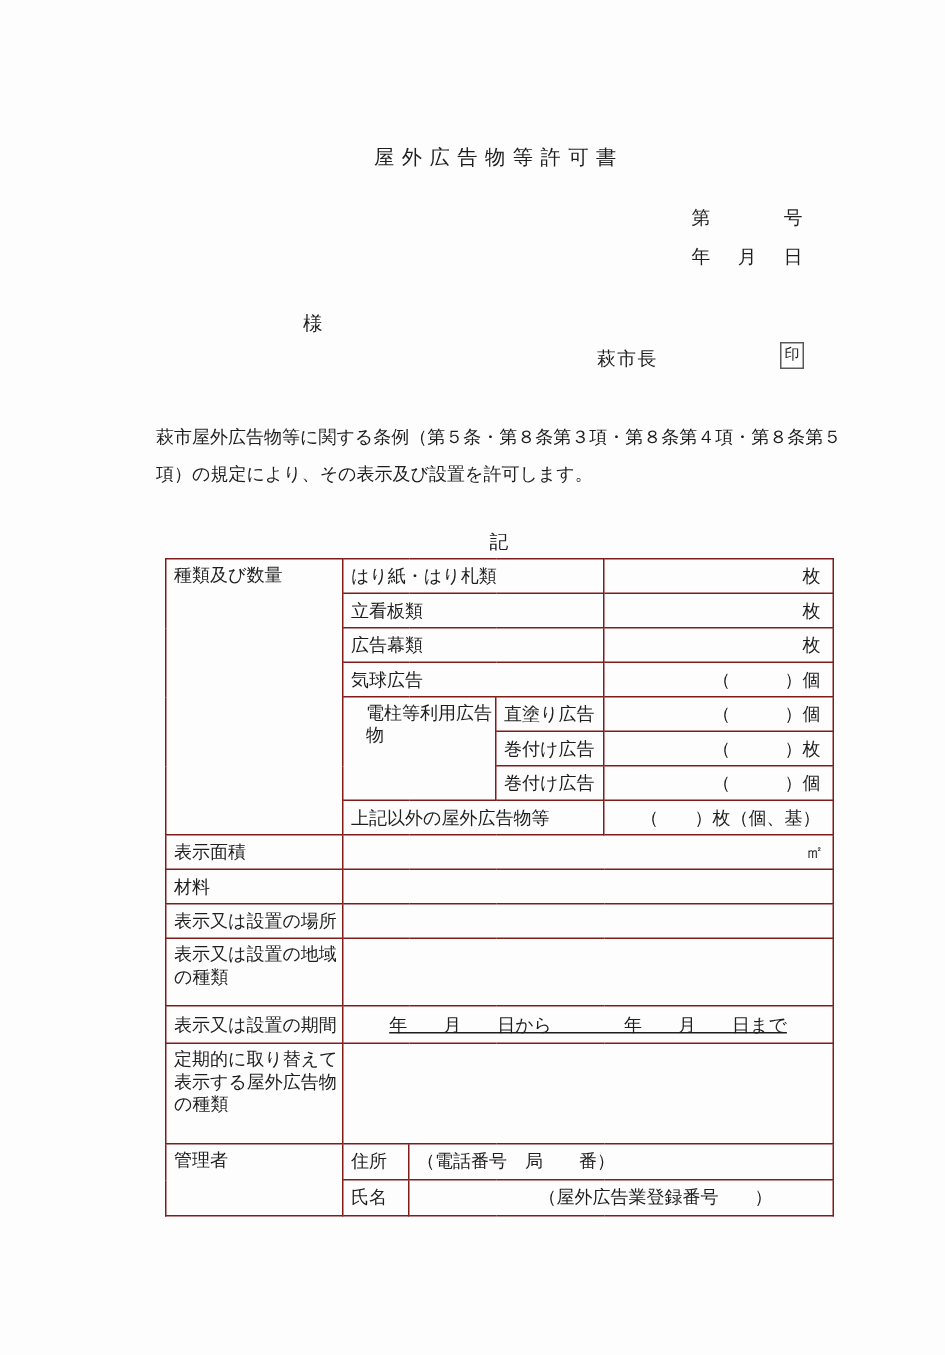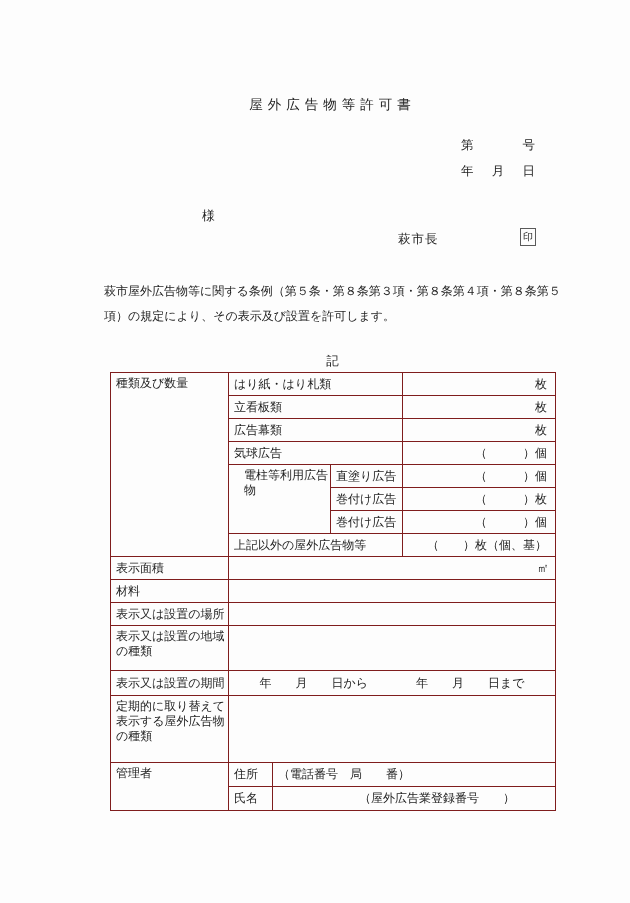--- a/index.html
+++ b/index.html
@@ -34,21 +34,21 @@
   .grid td{
     border:1px solid #7f1d1d;
     font-size:12px;line-height:15px;
     padding:0 2px 0 5px;
     vertical-align:middle;
     overflow:hidden;
   }
   .grid td.top{vertical-align:top;padding-top:3px;}
   .grid td.unit{text-align:right;padding-right:8px;padding-left:2px;}
   .grid td.area{text-align:right;padding-right:6px;}
-  .grid td.center{text-align:center;padding:0;}
+  .grid td.center{text-align:center;padding:0;text-decoration:underline;}
   .grid td.phone{text-align:left;padding-right:46px;}
   .grid td.reg{text-align:right;padding-right:40px;}
   tr.r-s{height:23px;}
   tr.r-region{height:45px;}
   tr.r-period{height:25px;}
   tr.r-periodic{height:67px;}
   tr.r-mgr{height:24px;}
 </style>
 </head>
 <body>

